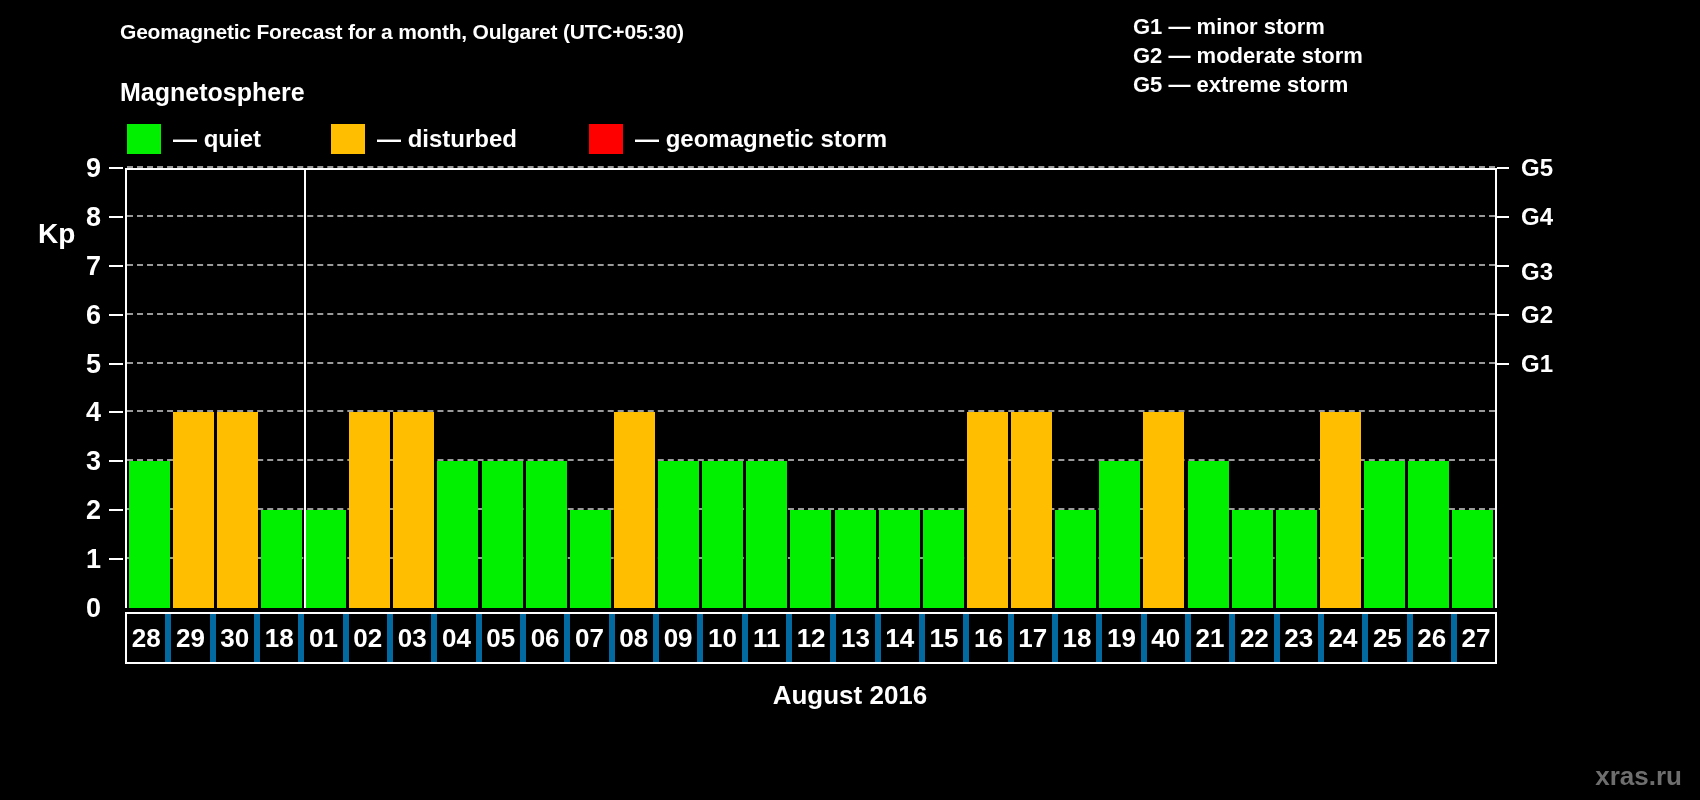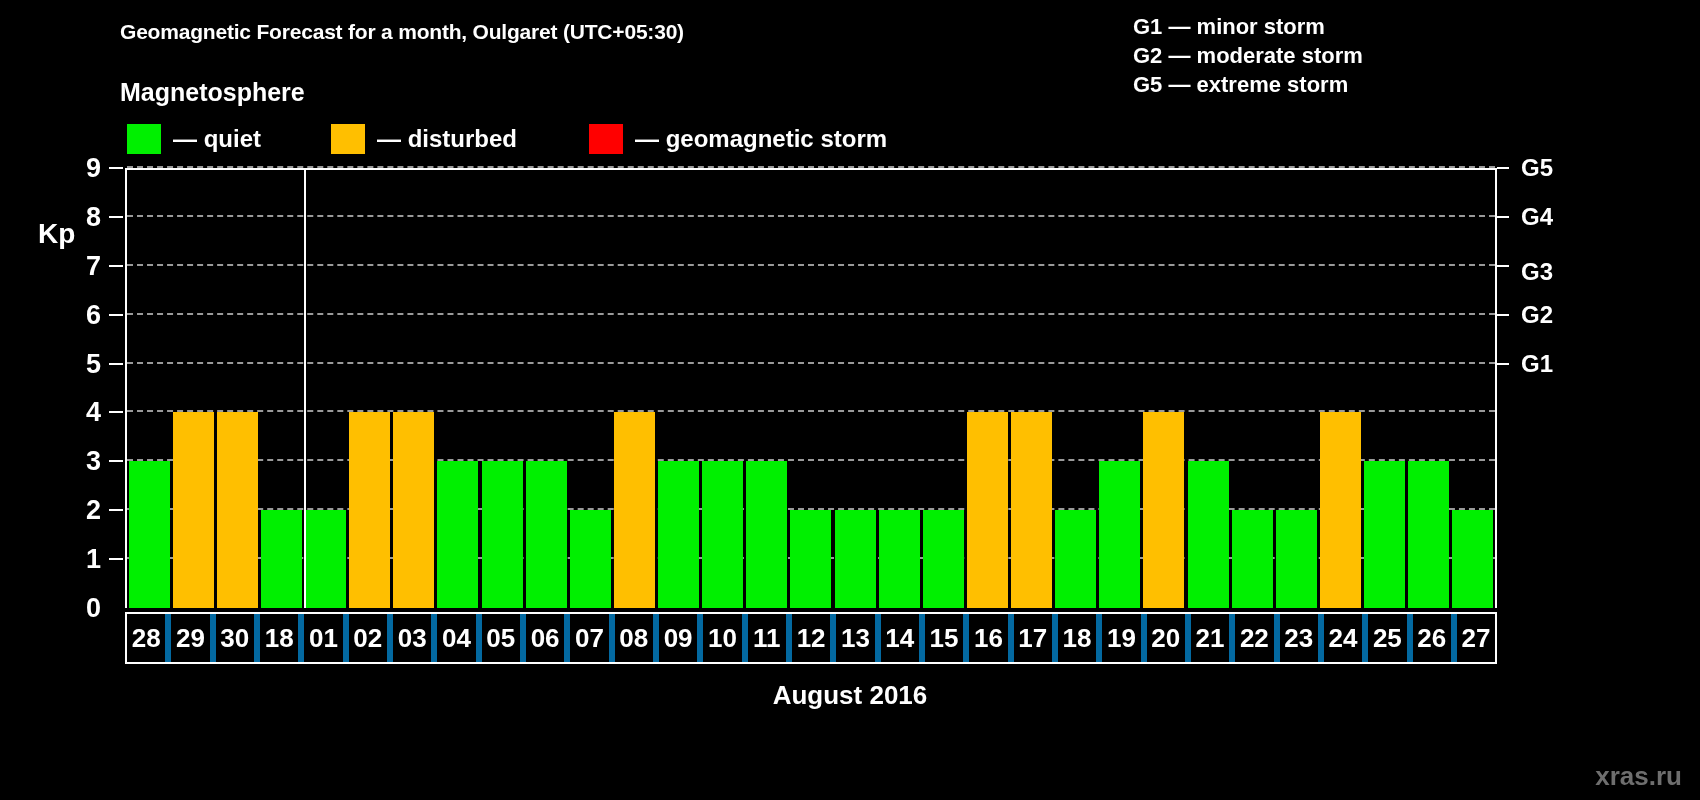--- a/index.html
+++ b/index.html
@@ -424,21 +424,21 @@
     <div class="date-cell">10</div>
     <div class="date-cell">11</div>
     <div class="date-cell">12</div>
     <div class="date-cell">13</div>
     <div class="date-cell">14</div>
     <div class="date-cell">15</div>
     <div class="date-cell">16</div>
     <div class="date-cell">17</div>
     <div class="date-cell">18</div>
     <div class="date-cell">19</div>
-    <div class="date-cell">20</div>
+    <div class="date-cell">40</div>
     <div class="date-cell">21</div>
     <div class="date-cell">22</div>
     <div class="date-cell">23</div>
     <div class="date-cell">24</div>
     <div class="date-cell">25</div>
     <div class="date-cell">26</div>
     <div class="date-cell">27</div>
   </div>
 
 <div id="x-axis-title">August 2016</div>

